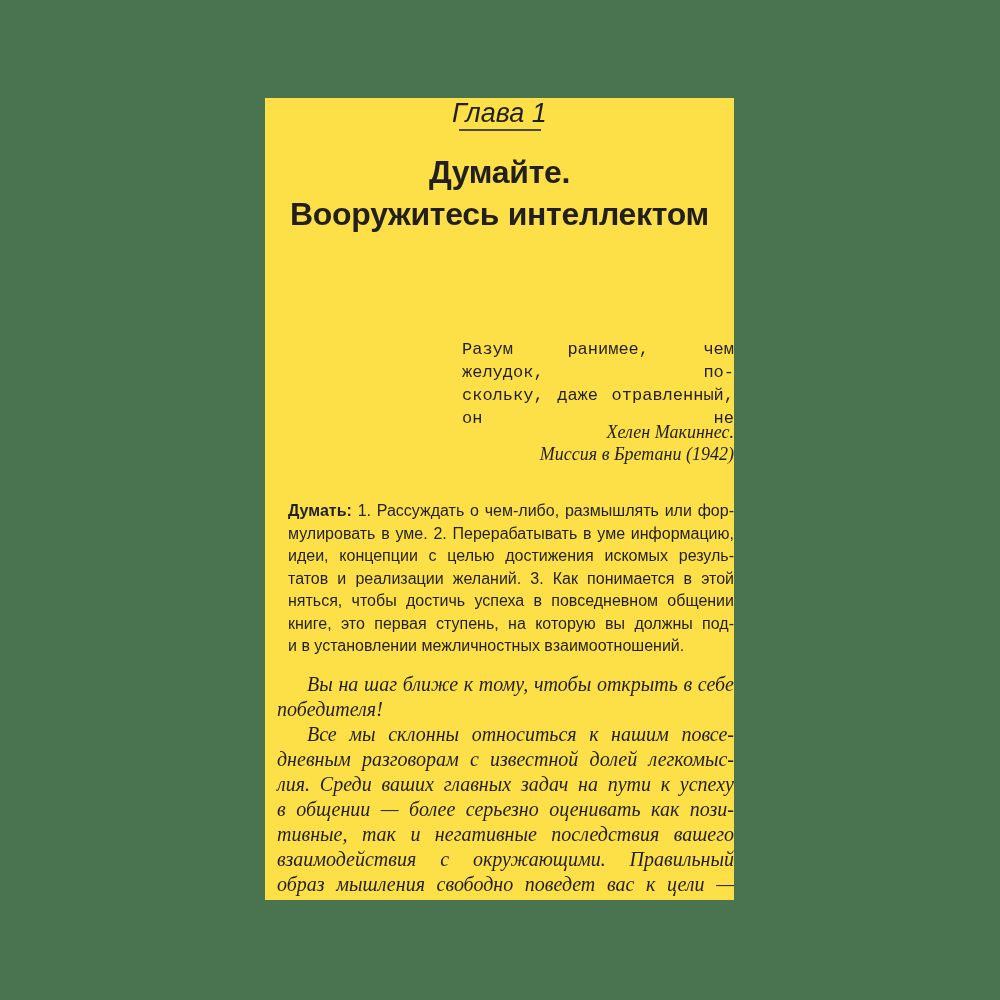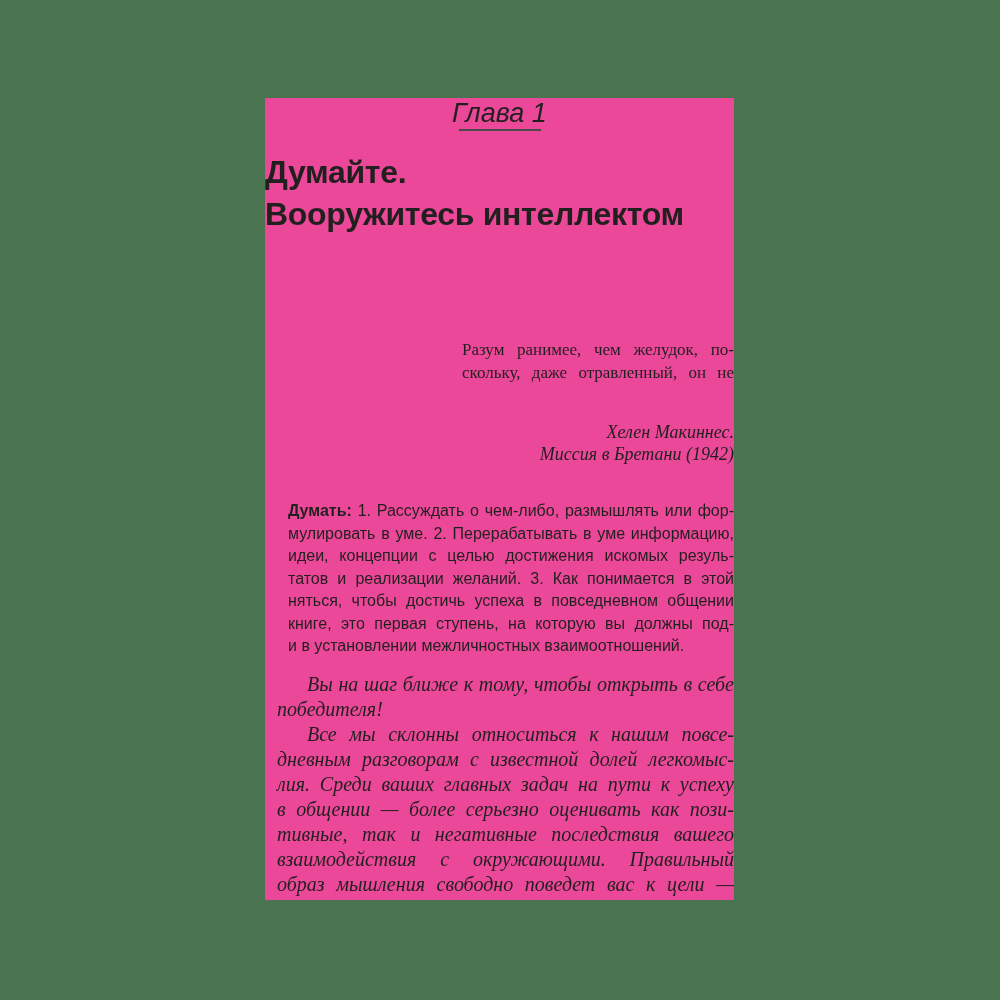--- a/index.html
+++ b/index.html
@@ -14,21 +14,21 @@
     overflow: hidden;
     font-family: "Liberation Serif", serif;
     color: #221f1f;
   }
   .paper {
     position: absolute;
     left: 265px;
     top: 98px;
     width: 469px;
     height: 802px;
-    background: #ec4899;
+    background: #fde047;
     overflow: hidden;
   }
   
   .kicker {
     position: absolute;
     top: 0;
     left: 0;
     right: 0;
     text-align: center;
     font-family: "Liberation Sans", sans-serif;
@@ -43,33 +43,34 @@
     margin-left: -41px;
     width: 82px;
     height: 2px;
     background: #4a4a4a;
   }
   .chapter-title {
     position: absolute;
     top: 53px;
     left: 0;
     right: 0;
+    text-align: center;
     font-family: "Liberation Sans", sans-serif;
     font-weight: bold;
     font-size: 32px;
     line-height: 42px;
     letter-spacing: -0.3px;
   }
   
   .epigraph {
     position: absolute;
     top: 240px;
     right: 0;
     width: 272px;
-    font-family: Liberation Serif, serif;
+    font-family: Liberation Mono, monospace;
     font-size: 17px;
     line-height: 23px;
     margin-left: 39px;
   }
   .attribution {
     position: absolute;
     top: 323px;
     right: 0;
     width: 272px;
     text-align: right;

